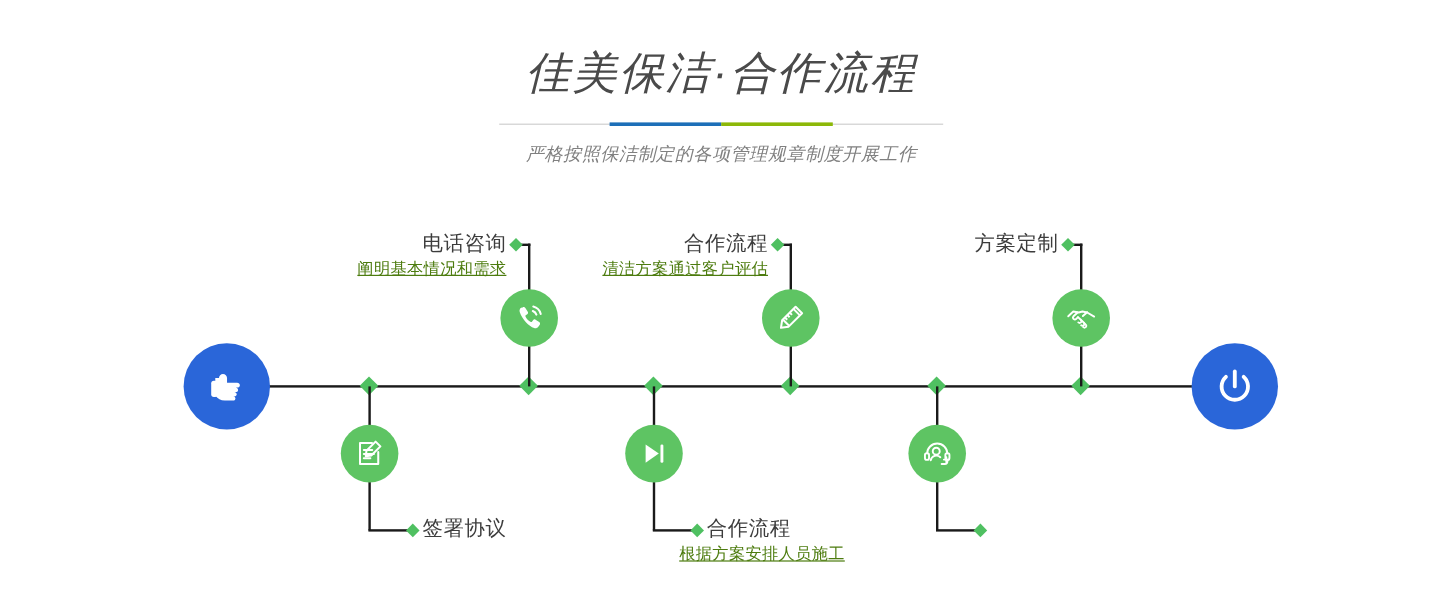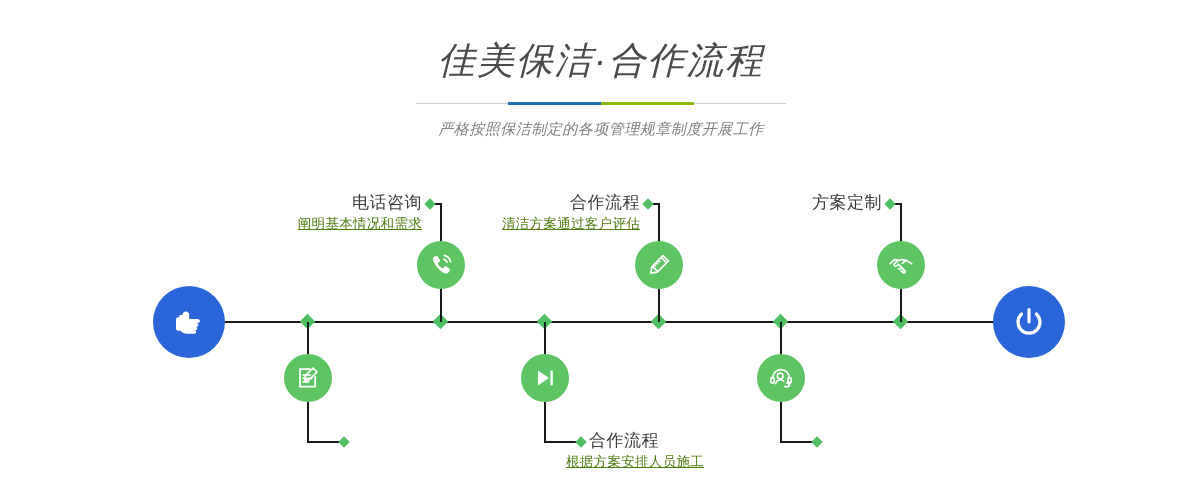--- a/index.html
+++ b/index.html
@@ -174,20 +174,21 @@
             <path d="M19.0 9.2l-3.6 3.2"></path>
           </g>
         </svg>
       </span>
     </div>
 
     <div class="vline" style="left:307px;top:322px;height:120px;"></div>
     <div class="hline" style="left:307px;top:441px;width:36px;"></div>
     <div class="lbl-dot" style="left:340px;top:438px;"></div>
     <div class="lbl bottom" style="left:352px;top:430px;">
+      <div class="t">签署协议</div>
     </div>
     <div class="node-icon" style="left:284px;top:354px;">
       <span>
         <svg width="28" height="28" viewBox="0 0 28 28">
           <g stroke="#ffffff" stroke-width="1.7" fill="none" stroke-linejoin="round" stroke-linecap="round">
             <path d="M21.2 12.6V22.6H6.0V5.2h10.0"></path>
             <path d="M9.2 11.0h7.0M9.2 14.4h8.4M9.2 17.8h5.4"></path>
             <path d="M19.0 4.0l4.0 4.0-7.6 7.6-4.6 0.6 0.6-4.6z"></path>
           </g>
         </svg>

